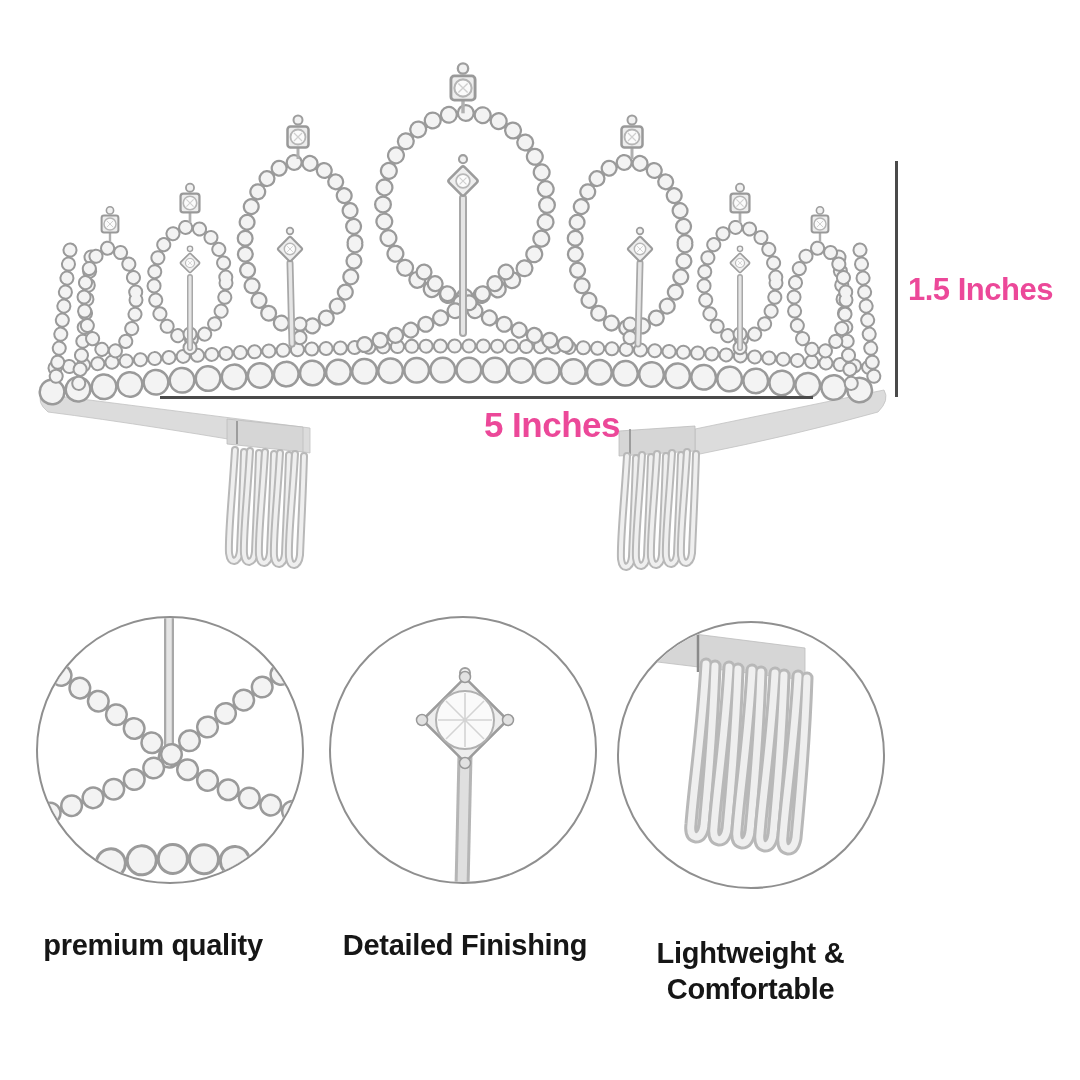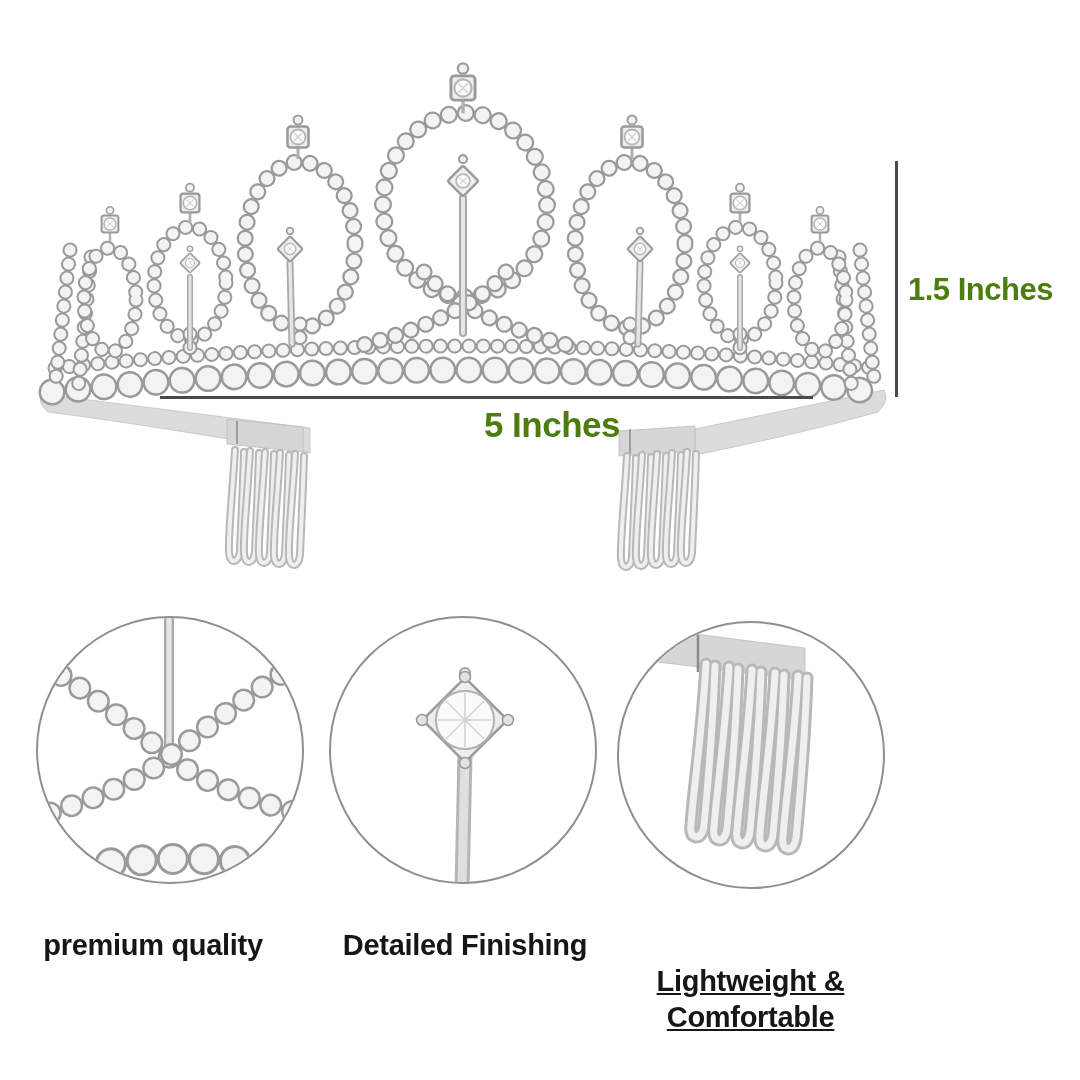--- a/index.html
+++ b/index.html
@@ -1,19 +1,19 @@
 <!DOCTYPE html>
 <html><head>
 <meta charset="utf-8">
 <style>
   html,body{margin:0;padding:0;background:#fff;}
   #page{position:relative;width:1080px;height:1080px;background:#fff;overflow:hidden;
         font-family:"Liberation Sans", sans-serif;color:#161616;}
   .abs{position:absolute;}
-  .dim-label{font-weight:700;color:#4d7c0f;letter-spacing:-0.5px;}
+  .dim-label{font-weight:700;color:#ec4899;letter-spacing:-0.5px;}
   .caption{font-weight:700;font-size:29px;line-height:1.24;text-align:center;color:#161616;letter-spacing:-0.3px;}
   .hline{background:#4a4a4a;height:3px;}
   .vline{background:#4a4a4a;width:3px;}
   
   .co{stroke:#9a9a9a;fill:none;stroke-linecap:round;}
   .ci{stroke:#f3f3f3;fill:none;stroke-linecap:round;}
   .po{stroke:#a8a8a8;fill:none;stroke-linecap:round;}
   .pi{stroke:#e5e5e5;fill:none;stroke-linecap:round;}
   .metal{fill:#dcdcdc;stroke:#c2c2c2;stroke-width:0.8;}
   .combbar{fill:#d6d6d6;stroke:#bdbdbd;stroke-width:0.8;}
@@ -226,15 +226,15 @@
       <path class="tooth-i" stroke-width="7" d="M 136,50 C 132,120 124,170 121,210 Q 119.5,222 126,223 Q 132,223 134,212 C 138,170 143,110 145,52"></path>
       <path class="tooth-o" stroke-width="13" d="M 159,53 C 155,123 147,173 144,213 Q 142.5,225 149,226 Q 155,226 157,215 C 161,173 166,113 168,55"></path>
       <path class="tooth-i" stroke-width="7" d="M 159,53 C 155,123 147,173 144,213 Q 142.5,225 149,226 Q 155,226 157,215 C 161,173 166,113 168,55"></path>
       <path class="tooth-o" stroke-width="13" d="M 182,56 C 178,126 170,176 167,216 Q 165.5,228 172,229 Q 178,229 180,218 C 184,176 189,116 191,58"></path>
       <path class="tooth-i" stroke-width="7" d="M 182,56 C 178,126 170,176 167,216 Q 165.5,228 172,229 Q 178,229 180,218 C 184,176 189,116 191,58"></path>
     </g>
   </svg>
 
   <div class="abs caption" style="left:18px;top:928px;width:270px;">premium quality</div>
   <div class="abs caption" style="left:325px;top:928px;width:280px;">Detailed Finishing</div>
-  <div class="abs caption" style="left:628px;top:964px;width:245px;text-decoration:underline;">Lightweight &amp; Comfortable</div>
+  <div class="abs caption" style="left:628px;top:936px;width:245px;">Lightweight &amp; Comfortable</div>
 
 </div>
 
 </body></html>

